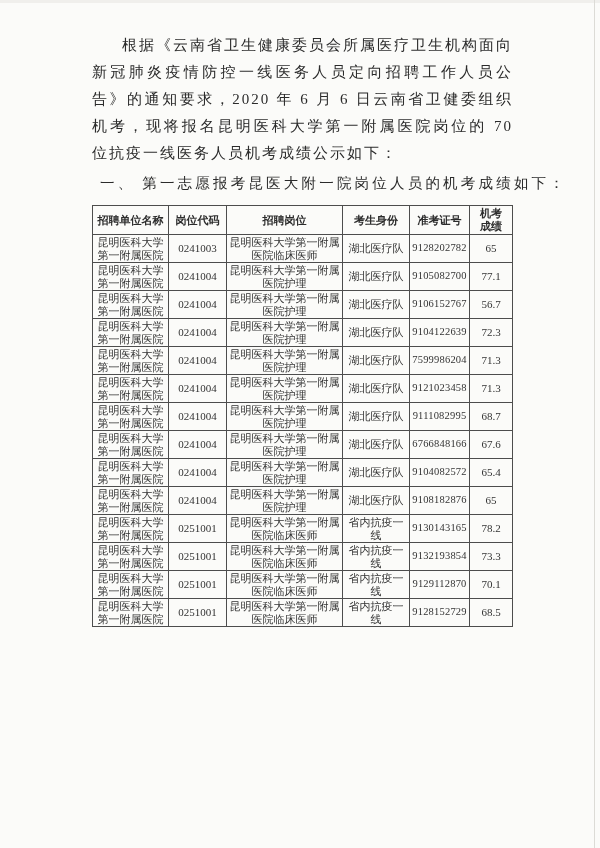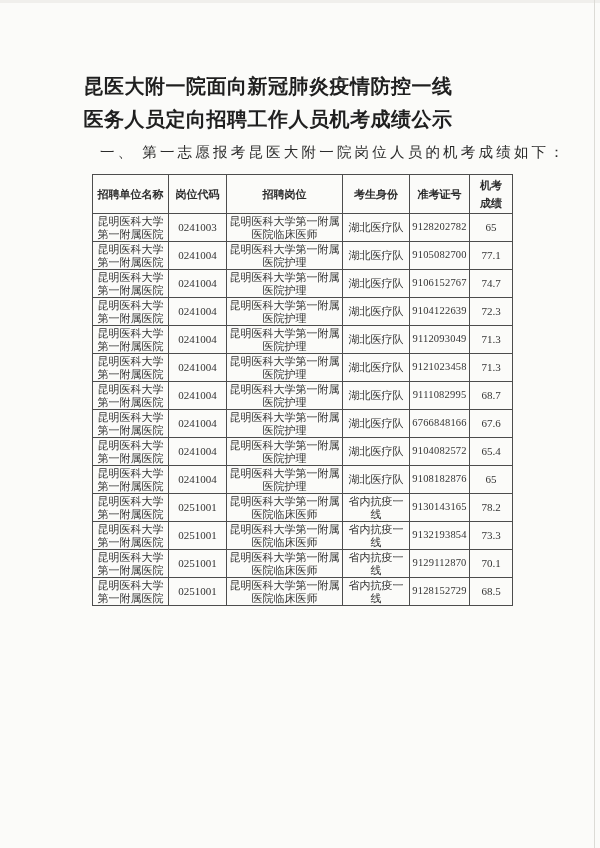--- a/index.html
+++ b/index.html
@@ -84,46 +84,43 @@
     font-weight: normal;
     color: #333;
     overflow: hidden;
   }
   .score-table thead tr { height: 29px; }
   .score-table tbody tr { height: 27px; }
   .score-table th { font-weight: bold; color: #2c2c2c; }
   .hdr-narrow {
     display: inline-block;
     width: 2.1em;
-    line-height: 18px;
+    line-height: 13px;
   }
   td.cell-ticket {
     font-size: 10.5px;
     white-space: nowrap;
     letter-spacing: 0.2px;
     font-family: Liberation Serif, serif;
   }
   td.cell-code { white-space: nowrap; }
   td.cell-score { font-size: 11px; }
 </style>
 </head>
 <body>
 
 <div class="scan-edge-top"></div>
 <div class="scan-edge-right"></div>
 
 <div>
 
-  <h1 class="doc-title">
-    <span>昆医大附一院面向新冠肺炎疫情防控一线</span>
-    <span>医务人员定向招聘工作人员机考成绩公示</span>
-  </h1>
 
   <div class="content">
 
+    <p class="body-par">根据《云南省卫生健康委员会所属医疗卫生机构面向新冠肺炎疫情防控一线医务人员定向招聘工作人员公告》的通知要求，2020 年 6 月 6 日云南省卫健委组织机考，现将报名昆明医科大学第一附属医院岗位的 70 位抗疫一线医务人员机考成绩公示如下：</p>
 
     <p class="section-heading">一、 第一志愿报考昆医大附一院岗位人员的机考成绩如下：</p>
 
     <table class="score-table">
       <colgroup>
         <col class="c1">
           <col class="c2">
           <col class="c3">
           <col class="c4">
           <col class="c5">
@@ -157,38 +154,38 @@
     <td class="cell-ticket">9105082700</td>
     <td class="cell-score">77.1</td>
   </tr>
 
   <tr>
     <td class="cell-unit">昆明医科大学第一附属医院</td>
     <td class="cell-code">0241004</td>
     <td class="cell-post">昆明医科大学第一附属医院护理</td>
     <td class="cell-identity">湖北医疗队</td>
     <td class="cell-ticket">9106152767</td>
-    <td class="cell-score">74.7</td>
+    <td class="cell-score">56.7</td>
   </tr>
 
   <tr>
     <td class="cell-unit">昆明医科大学第一附属医院</td>
     <td class="cell-code">0241004</td>
     <td class="cell-post">昆明医科大学第一附属医院护理</td>
     <td class="cell-identity">湖北医疗队</td>
     <td class="cell-ticket">9104122639</td>
     <td class="cell-score">72.3</td>
   </tr>
 
   <tr>
     <td class="cell-unit">昆明医科大学第一附属医院</td>
     <td class="cell-code">0241004</td>
     <td class="cell-post">昆明医科大学第一附属医院护理</td>
     <td class="cell-identity">湖北医疗队</td>
-    <td class="cell-ticket">9112093049</td>
+    <td class="cell-ticket">7599986204</td>
     <td class="cell-score">71.3</td>
   </tr>
 
   <tr>
     <td class="cell-unit">昆明医科大学第一附属医院</td>
     <td class="cell-code">0241004</td>
     <td class="cell-post">昆明医科大学第一附属医院护理</td>
     <td class="cell-identity">湖北医疗队</td>
     <td class="cell-ticket">9121023458</td>
     <td class="cell-score">71.3</td>

